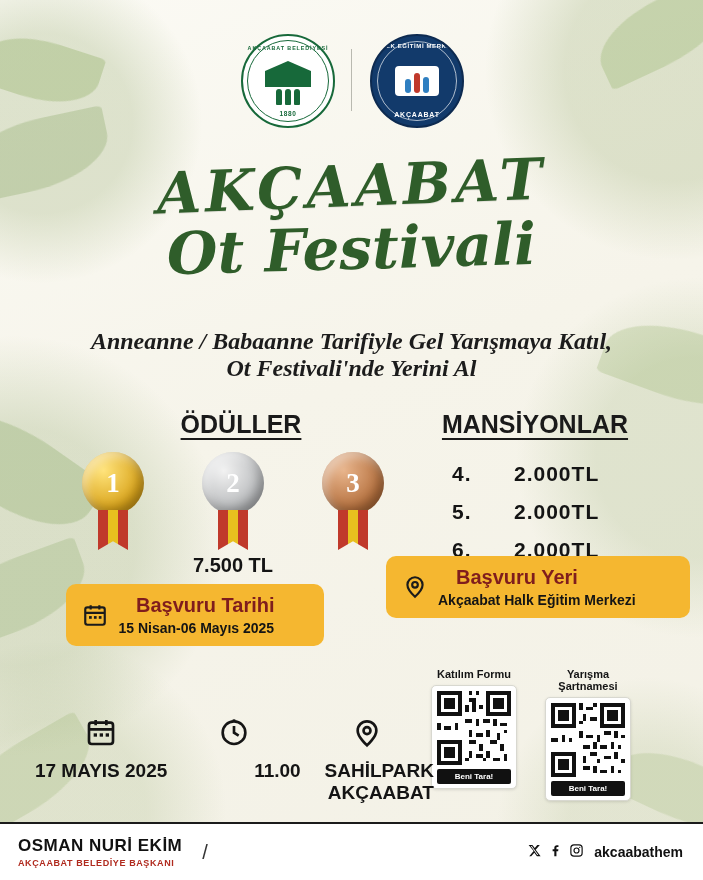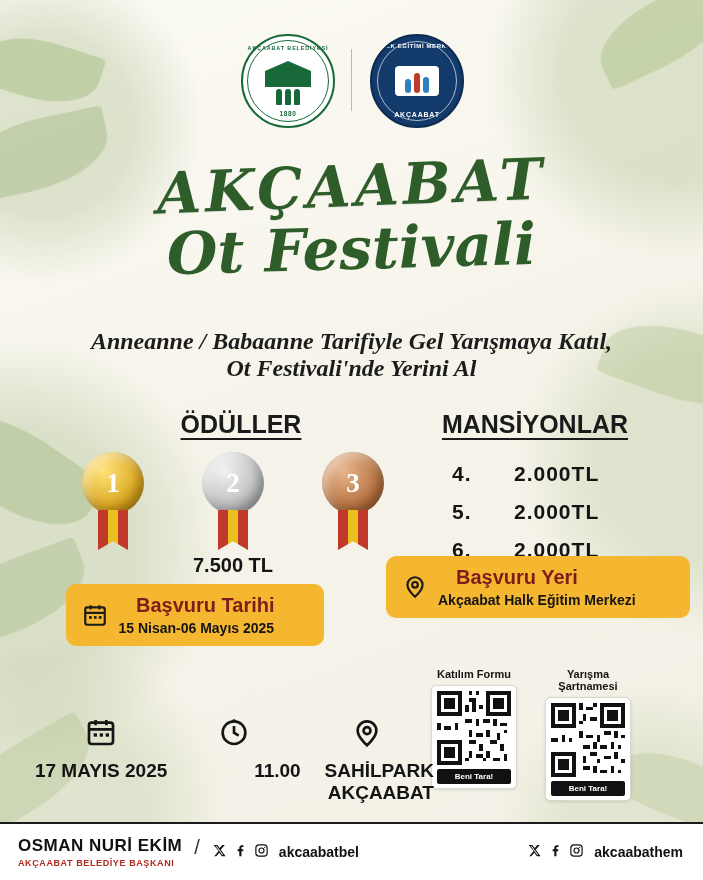--- a/index.html
+++ b/index.html
@@ -160,21 +160,21 @@
   
   .info-row{position:absolute;top:712px;left:34px;width:400px;display:flex;justify-content:space-between;}
   .info-col{text-align:right;width:140px;}
   .info-ico{height:40px;display:flex;align-items:center;justify-content:center;color:#151515;}
   .info-txt{font-weight:bold;font-size:19px;color:#141414;line-height:22px;margin-top:8px;}
   
   .footer{
     position:absolute;left:0;right:0;bottom:0;height:56px;background:#ffffff;
     border-top:2px solid #1b1b1b;display:flex;align-items:center;
   }
-  .f-left{padding-left:18px;display:flex;gap:12px;}
+  .f-left{padding-left:18px;display:flex;align-items:center;gap:20px;}
   .f-name{font-weight:bold;font-size:17px;color:#111;letter-spacing:.5px;}
   .f-role{font-size:9px;font-weight:bold;color:#b02a1e;letter-spacing:.6px;margin-top:2px;}
   .f-slash{font-size:20px;color:#333;}
   .socials{display:flex;align-items:center;gap:6px;}
   .socials svg{width:15px;height:15px;}
   .f-handle{font-size:14px;font-weight:bold;color:#111;margin-left:4px;}
   .f-right{margin-left:auto;padding-right:20px;display:flex;align-items:center;gap:6px;}
   .divider-line{position:absolute;bottom:56px;left:0;right:0;height:1px;background:#1b1b1b;}
 </style>
 </head>
@@ -431,40 +431,20 @@
   </div>
 
   <div class="divider-line"></div>
   <div class="footer">
     <div class="f-left">
       <div>
         <div class="f-name">OSMAN NURİ EKİM</div>
         <div class="f-role">AKÇAABAT BELEDİYE BAŞKANI</div>
       </div>
       <div class="f-slash">/</div>
-      <div class="socials">
-        <span>
-          <svg viewBox="0 0 24 24" fill="#111">
-              <path d="M17.5 3h3l-6.6 7.6L21.8 21h-5.9l-4.2-5.5L6.7 21H3.6l7-8.1L2.6 3h6l3.8 5 4.1-5zm-1.1 16h1.6L7.7 4.6H6l10.4 14.4z"></path>
-            </svg>
-        </span>
-        <span>
-          <svg viewBox="0 0 24 24" fill="#111">
-              <path d="M13.5 21v-8h2.7l.4-3.1h-3.1V7.9c0-.9.25-1.5 1.55-1.5H16.7V3.6c-.3 0-1.3-.13-2.47-.13-2.45 0-4.13 1.5-4.13 4.25V9.9H7.4V13h2.7v8h3.4z"></path>
-            </svg>
-        </span>
-        <span>
-          <svg viewBox="0 0 24 24" fill="none" stroke="#111" stroke-width="1.9">
-              <rect x="3" y="3" width="18" height="18" rx="5"></rect>
-              <circle cx="12" cy="12" r="4"></circle>
-              <circle cx="17.2" cy="6.9" r="1.1" fill="#111" stroke="none"></circle>
-            </svg>
-        </span>
-        <span class="f-handle">akcaabatbel</span>
-      </div>
     </div>
     <div class="f-right">
       <div class="socials">
         <span>
           <svg viewBox="0 0 24 24" fill="#111">
               <path d="M17.5 3h3l-6.6 7.6L21.8 21h-5.9l-4.2-5.5L6.7 21H3.6l7-8.1L2.6 3h6l3.8 5 4.1-5zm-1.1 16h1.6L7.7 4.6H6l10.4 14.4z"></path>
             </svg>
         </span>
         <span>
           <svg viewBox="0 0 24 24" fill="#111">

